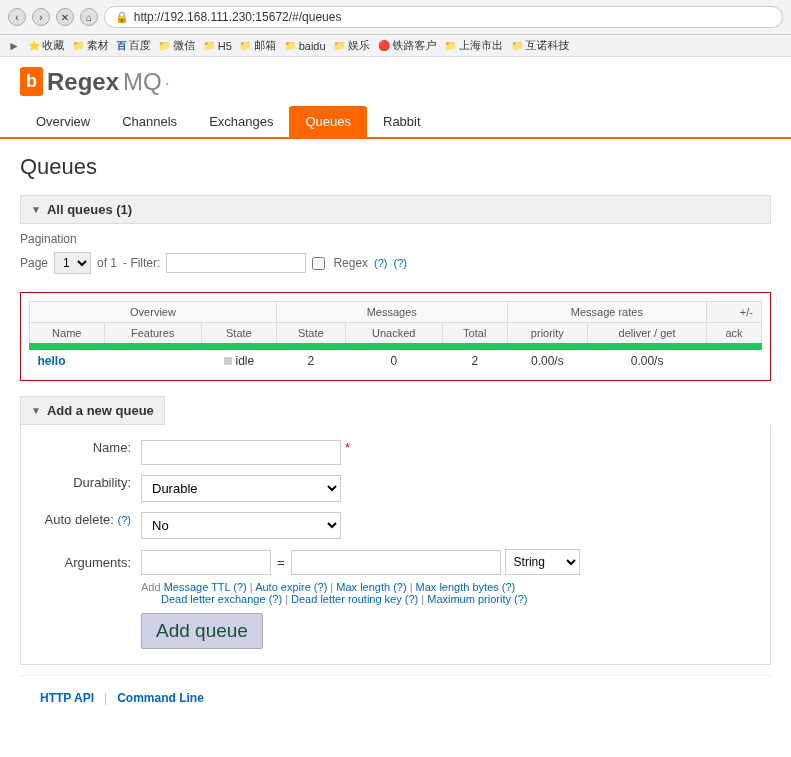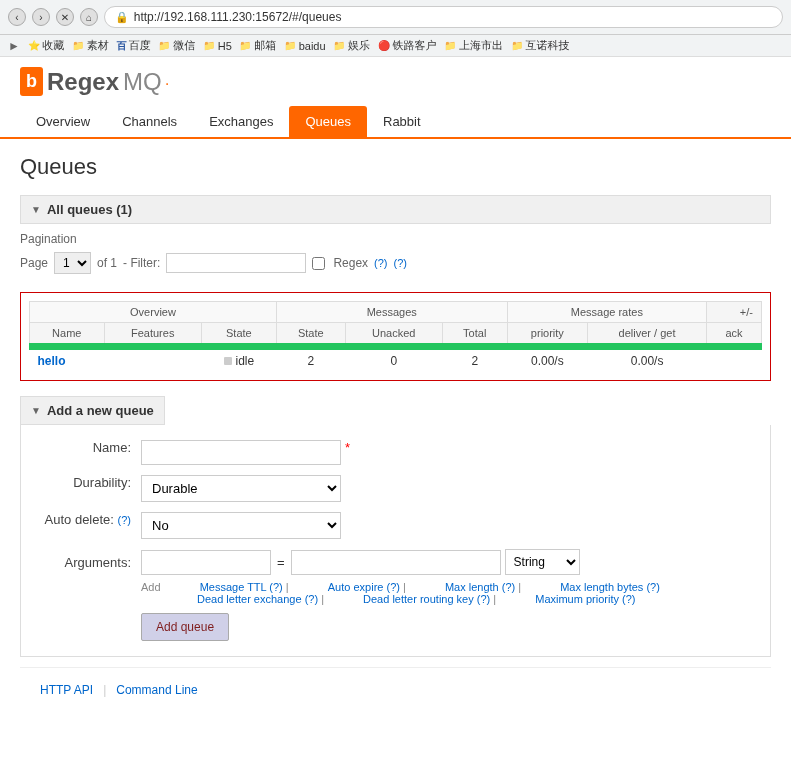--- a/index.html
+++ b/index.html
@@ -68,28 +68,28 @@
     
     .args-row { display: flex; align-items: center; margin-bottom: 6px; }
     .args-label { width: 100px; text-align: right; padding-right: 10px; font-size: 13px; color: #444; }
     .args-key { border: 1px solid #ccc; padding: 4px 6px; font-size: 13px; width: 130px; }
     .args-eq { padding: 0 6px; font-size: 13px; }
     .args-val { border: 1px solid #ccc; padding: 4px 6px; font-size: 13px; width: 210px; }
     .args-type { border: 1px solid #ccc; padding: 4px 4px; font-size: 12px; background: #fff; margin-left: 4px; }
 
     
     .add-links { margin-left: 100px; font-size: 11px; color: #888; margin-bottom: 8px; }
-    .add-link { color: #0066cc; cursor: pointer; text-decoration: none; margin-left: 36px; }
-
-    
-    .add-queue-btn { background: #d0d0e8; border: 1px solid #aaa; padding: 6px 14px; font-size: 12px; cursor: pointer; margin-left: 100px; color: #7f1d1d; border-radius: 2px; }
+    .add-link { color: #0066cc; cursor: pointer; text-decoration: none; }
+
+    
+    .add-queue-btn { background: #d0d0e8; border: 1px solid #aaa; padding: 6px 14px; font-size: 19px; cursor: pointer; margin-left: 100px; color: #14532d; border-radius: 2px; }
 
     
     .footer { padding: 15px 20px; font-size: 12px; display: flex; gap: 10px; border-top: 1px solid #eee; margin-top: 10px; }
-    .footer-link { color: #0066cc; text-decoration: none; cursor: pointer; }
+    .footer-link { color: #0066cc; text-decoration: none; cursor: pointer; font-weight: bold; }
     .footer-sep { color: #ccc; }
   </style>
 </head>
 <body>
 
 <div class="browser-chrome">
   <div class="browser-btn">‹</div>
   <div class="browser-btn">›</div>
   <div class="browser-btn">✕</div>
   <div class="browser-btn">⌂</div>

